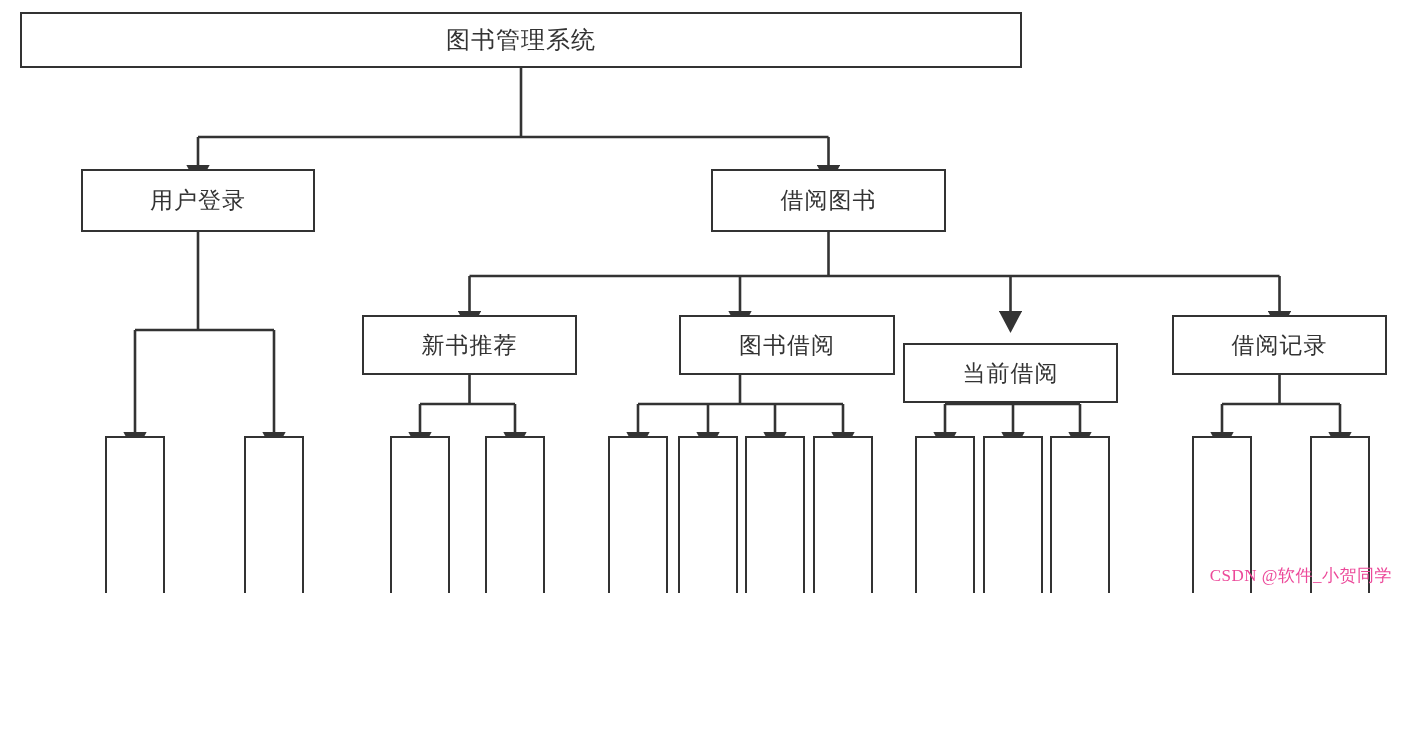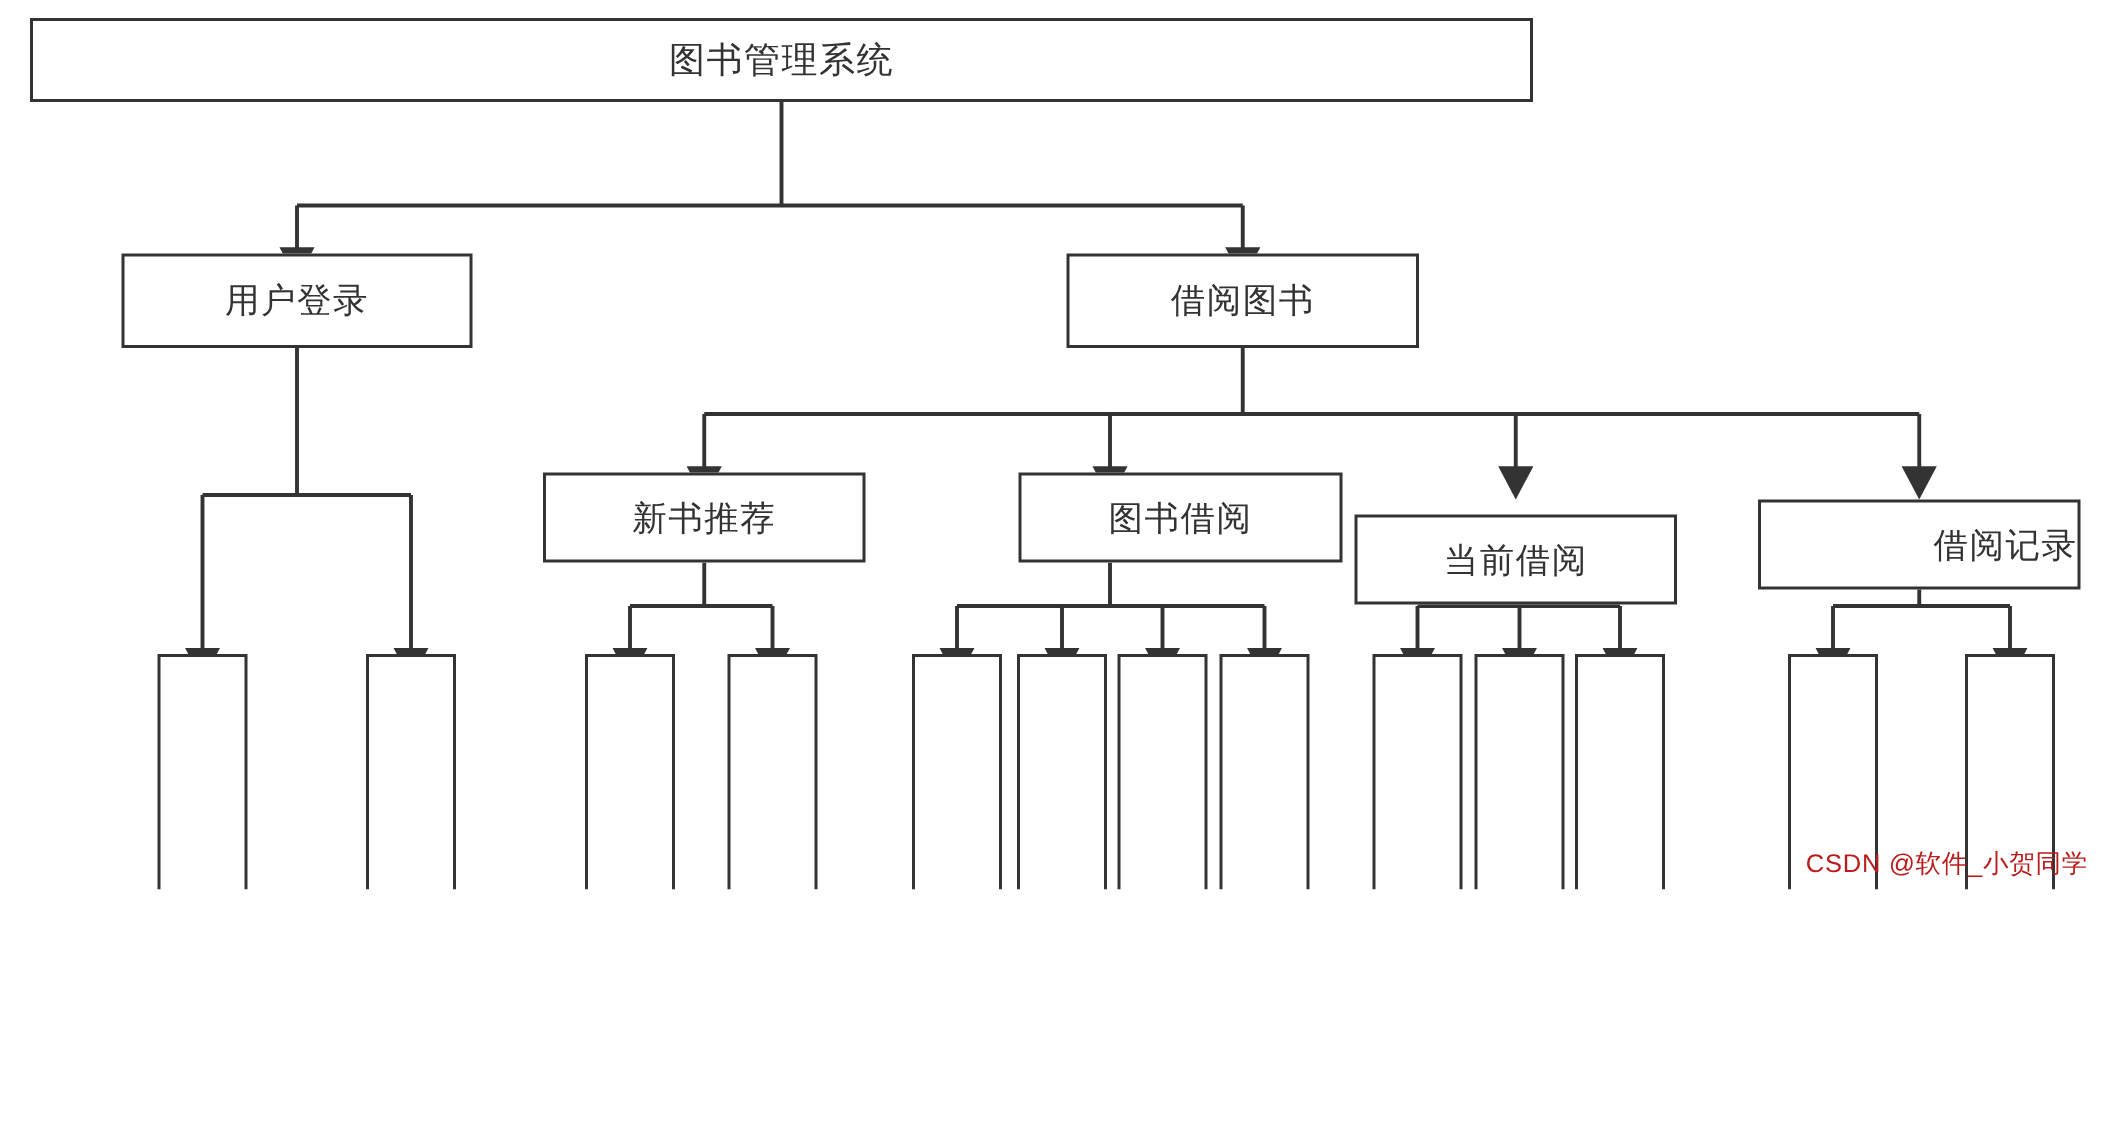--- a/index.html
+++ b/index.html
@@ -59,24 +59,25 @@
   .node-v > span {
     display: block;
     writing-mode: vertical-rl;
     text-orientation: upright;
   }
   .watermark {
     position: absolute;
     right: 13px;
     bottom: 6px;
     font-size: 17px;
-    color: #b91c1c;
+    color: #ec4899;
     white-space: nowrap;
     z-index: 5;
     letter-spacing: 0.5px;
+    font-family: Liberation Serif, serif;
   }
 </style>
 </head>
 <body>
 
 <div id="canvas">
   <svg id="edges" viewBox="0 0 1405 747">
       <defs>
         <marker id="arr" markerWidth="9" markerHeight="9" refX="1.2" refY="4.5" orient="auto" markerUnits="strokeWidth">
           <path d="M0,0 L0,9 L8.5,4.5 z" fill="#333333"></path>
@@ -161,21 +162,21 @@
       </div>
       <div class="node node-v" style="left: 915px; top: 436px; width: 60px; height: 299px;">
         <span>查询图书</span>
       </div>
       <div class="node node-v" style="left: 983px; top: 436px; width: 60px; height: 299px;">
         <span>归还图书</span>
       </div>
       <div class="node node-v" style="left: 1050px; top: 436px; width: 60px; height: 299px;">
         <span>确认归还（管理员）</span>
       </div>
-      <div class="node node-h" style="left: 1172px; top: 333px; width: 215px; height: 60px; justify-content: flex-end;">
+      <div class="node node-h" style="left: 1172px; top: 315px; width: 215px; height: 60px;">
         <span>借阅记录</span>
       </div>
       <div class="node node-v" style="left: 1192px; top: 436px; width: 60px; height: 299px;">
         <span>新增借阅记录</span>
       </div>
       <div class="node node-v" style="left: 1310px; top: 436px; width: 60px; height: 299px;">
         <span>查询借阅记录</span>
       </div>
     </div>
   <div class="watermark">CSDN @软件_小贺同学</div>

